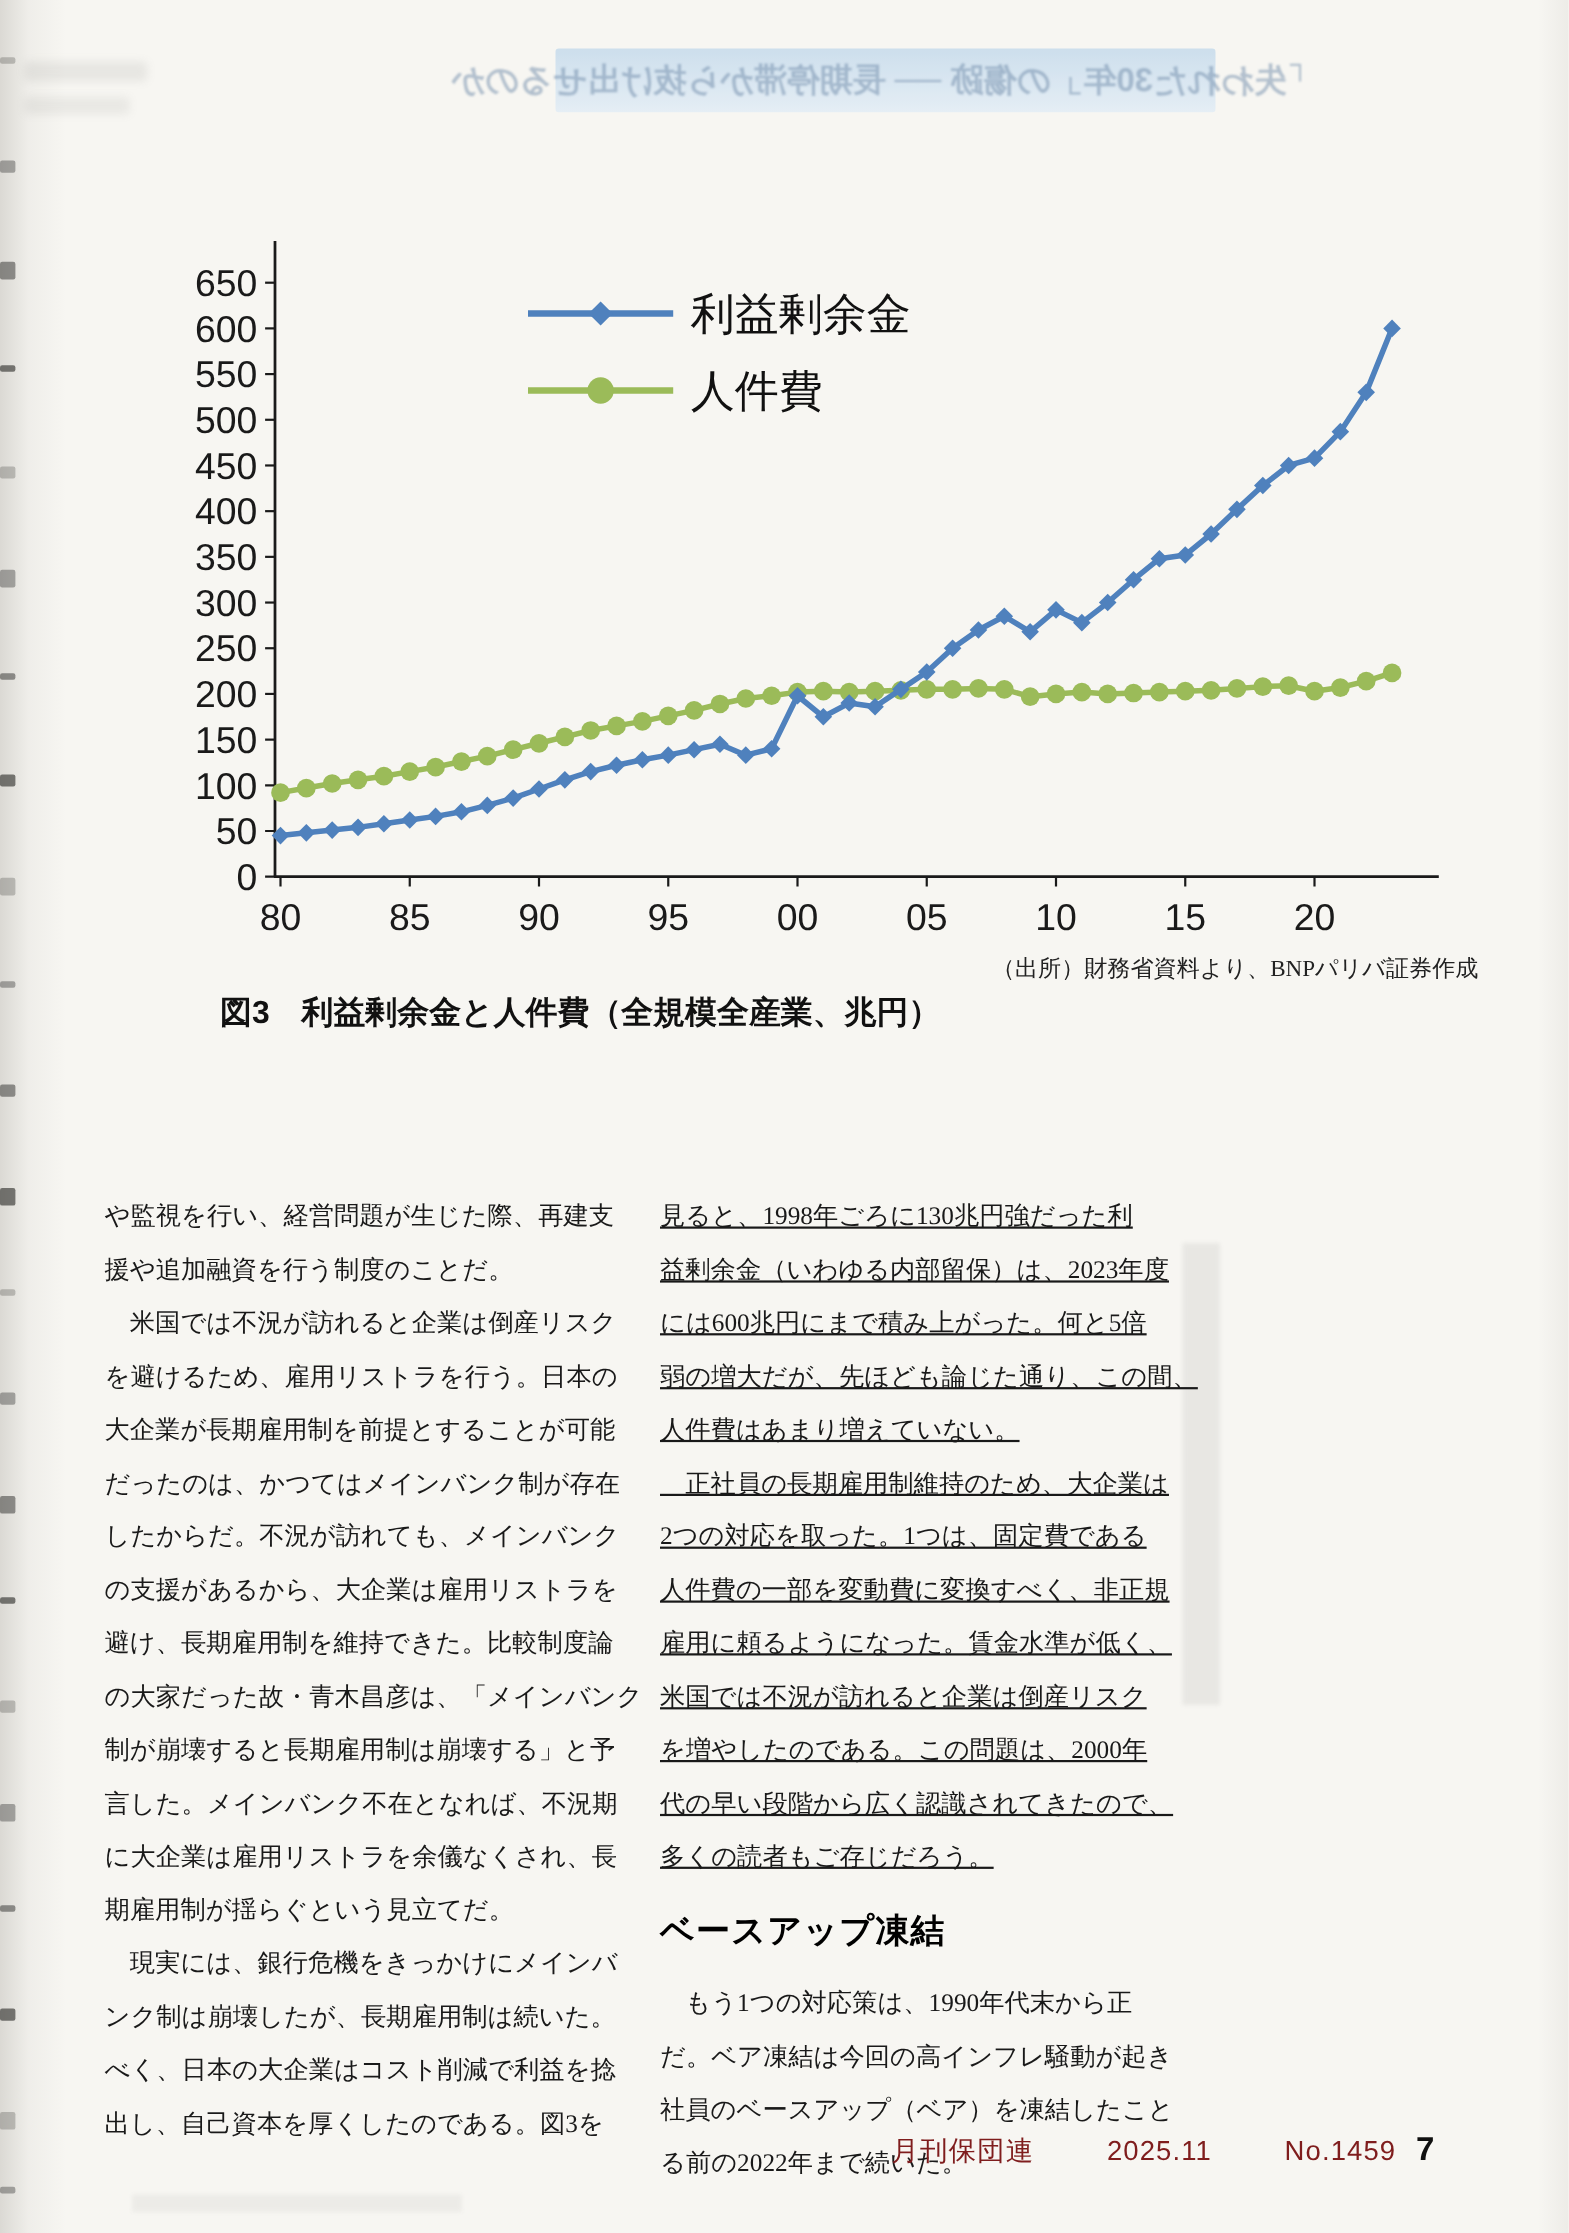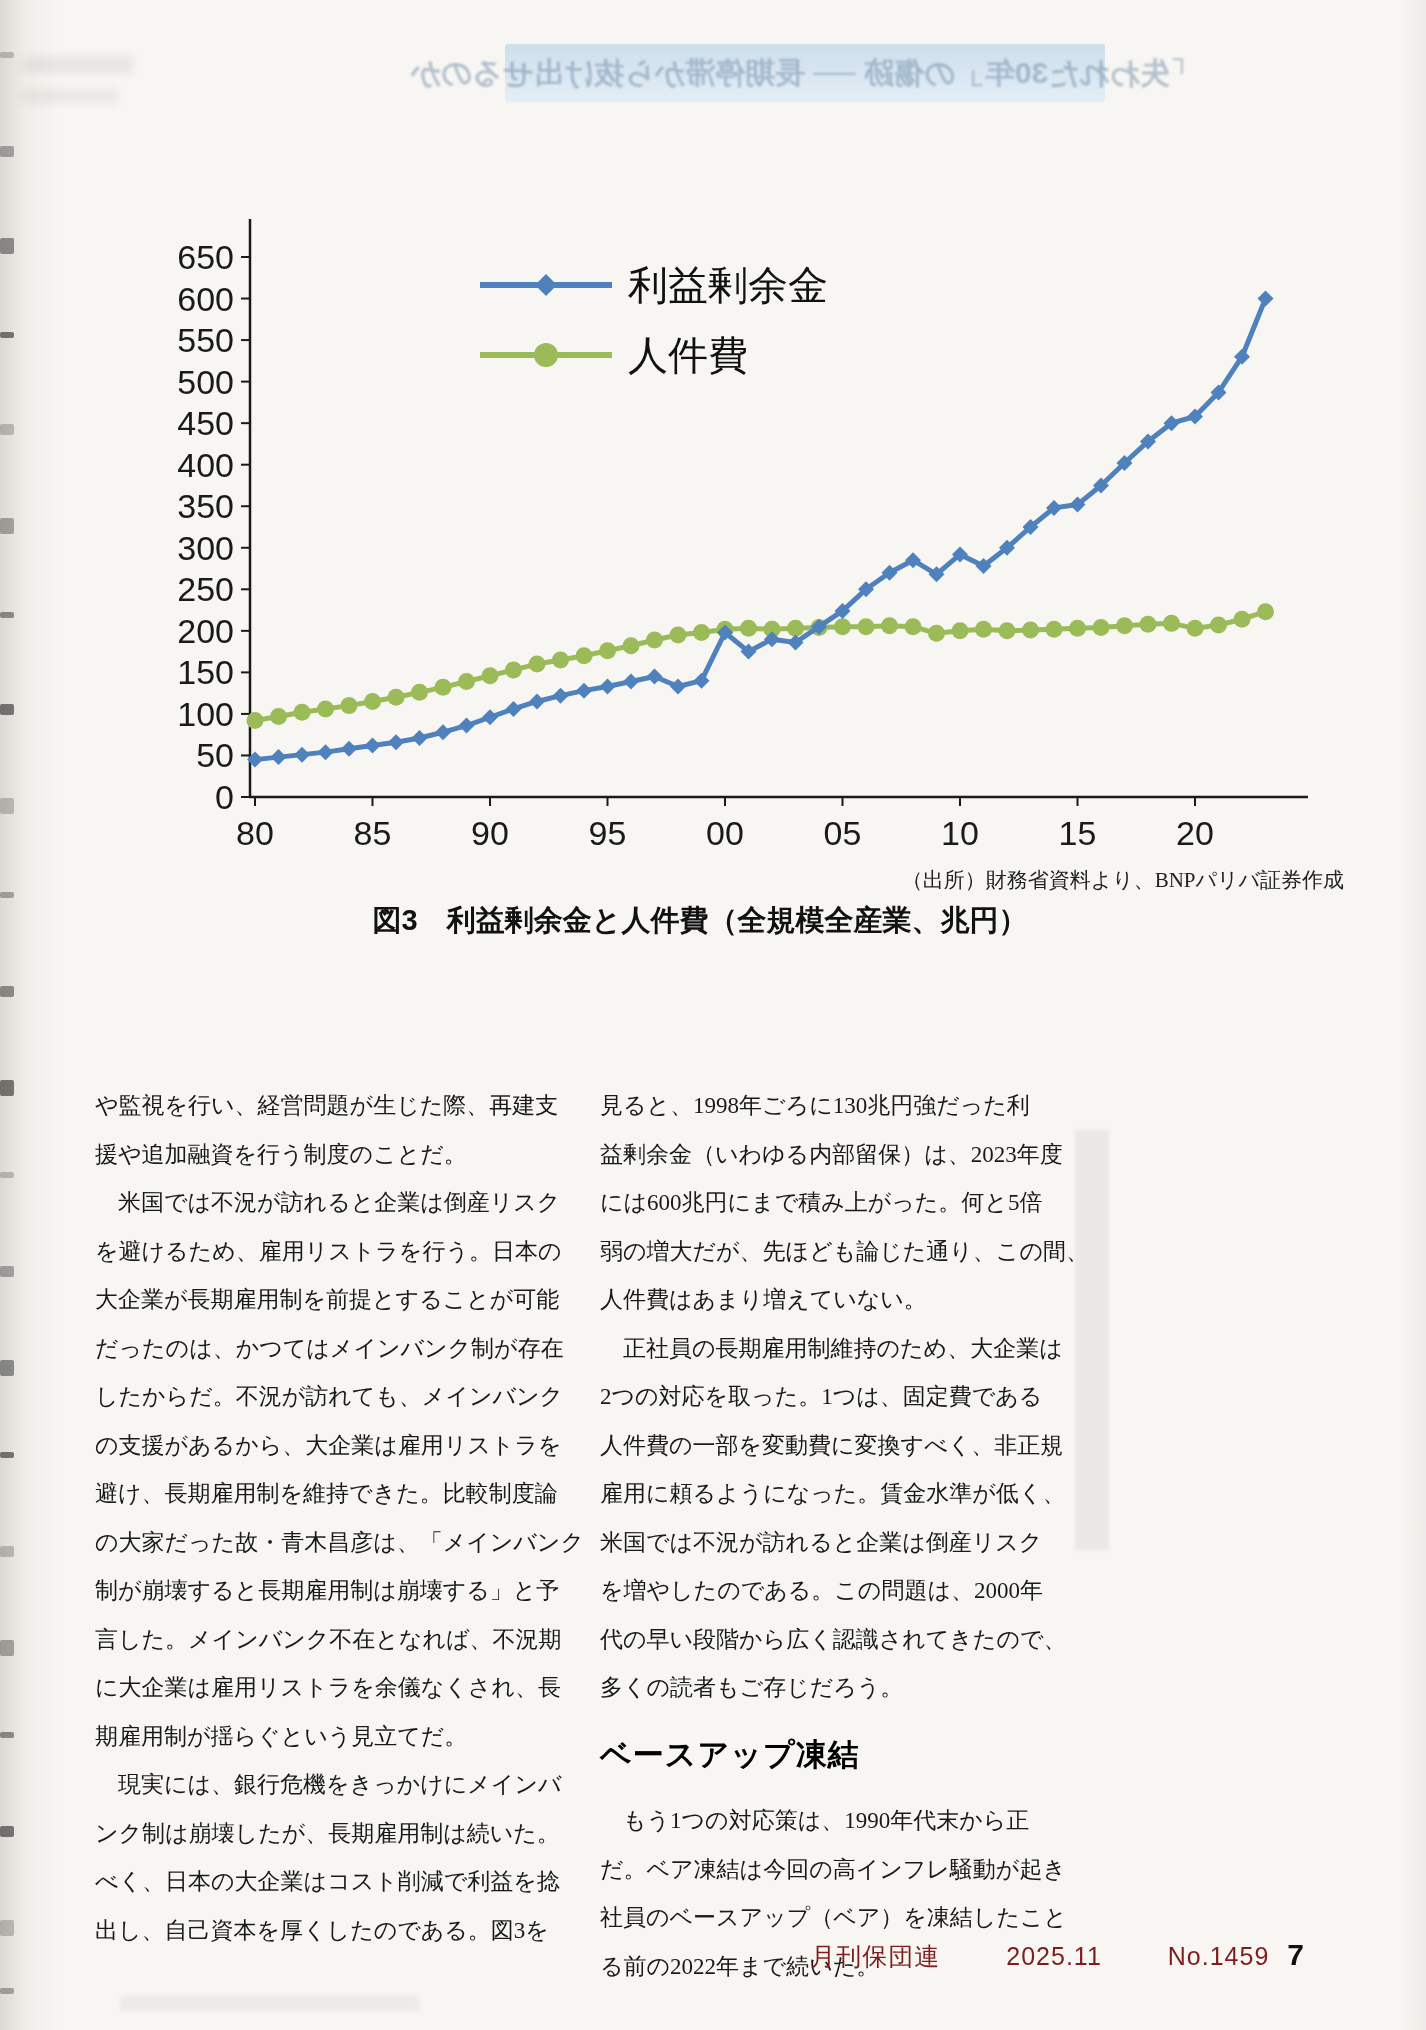--- a/index.html
+++ b/index.html
@@ -20,28 +20,28 @@
   .header-band{position:absolute;left:505px;top:44px;width:600px;height:58px;
     background:linear-gradient(180deg,#c6dbec,#e2edf6);
     border-radius:3px;opacity:.85;display:flex;align-items:center;justify-content:center;}
   .header-band .ghost-text{transform:scaleX(-1);filter:blur(1.2px);opacity:.5;
     font-family:"Liberation Sans","DejaVu Sans",sans-serif;font-weight:700;
     font-size:30px;color:#56779c;white-space:nowrap;}
 
   
   #chart-svg{position:absolute;left:160px;top:185px;}
   .fig-source{position:absolute;right:82px;top:866px;font-size:21px;color:#222;}
-  .fig-caption{position:absolute;left:200px;top:901px;width:1000px;text-align:center;
+  .fig-caption{position:absolute;left:200px;top:901px;width:1000px;text-align:left;
     font-family:"Liberation Sans","DejaVu Sans",sans-serif;font-weight:600;font-size:29px;color:#111;}
 
   
   .column{position:absolute;width:452px;font-size:23px;line-height:48.5px;letter-spacing:0;}
   .column .tline{white-space:nowrap;}
   #left-column{left:95px;top:1082px;}
-  #right-column{left:600px;top:1082px;}
+  #right-column{left:600px;top:1082px;text-decoration:underline;}
   #right-column-2{left:600px;top:1797px;}
   .section-heading{position:absolute;left:600px;top:1734px;
     font-family:"Liberation Sans","DejaVu Sans",sans-serif;
     font-weight:700;font-size:31px;color:#000000;letter-spacing:1px;}
 
   
   .footer{position:absolute;right:122px;top:1938px;display:flex;align-items:baseline;gap:18px;
     font-family:"Liberation Sans","DejaVu Sans",sans-serif;}
   .footer .journal-line{font-size:25px;color:#7f1d1d;letter-spacing:1px;margin-left:48px;}
   .footer .page-num{font-size:30px;font-weight:700;color:#101010;}

